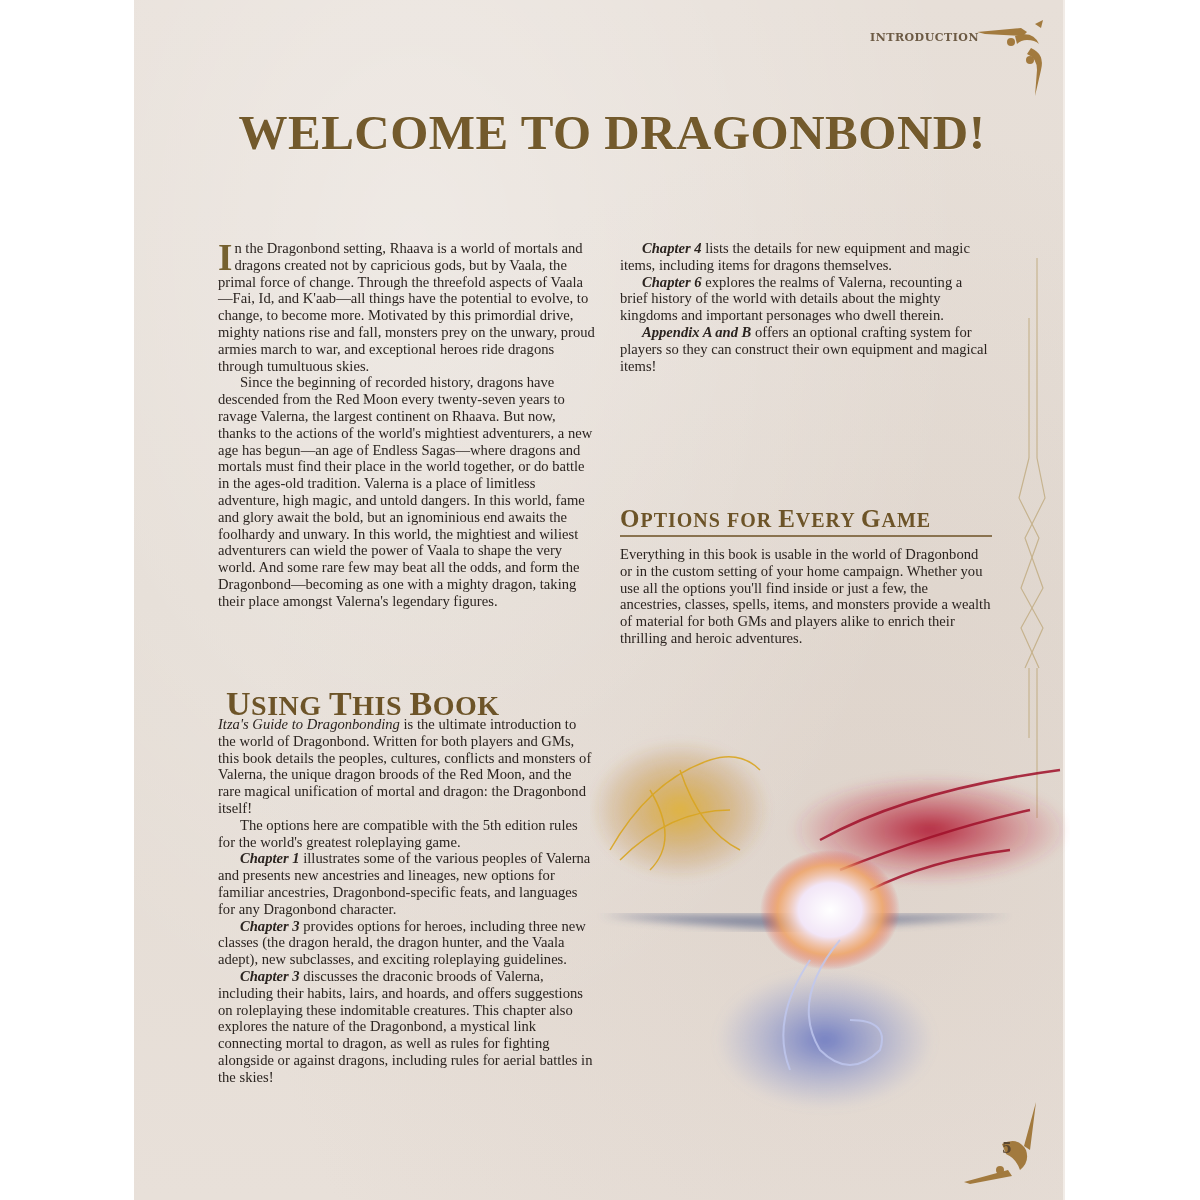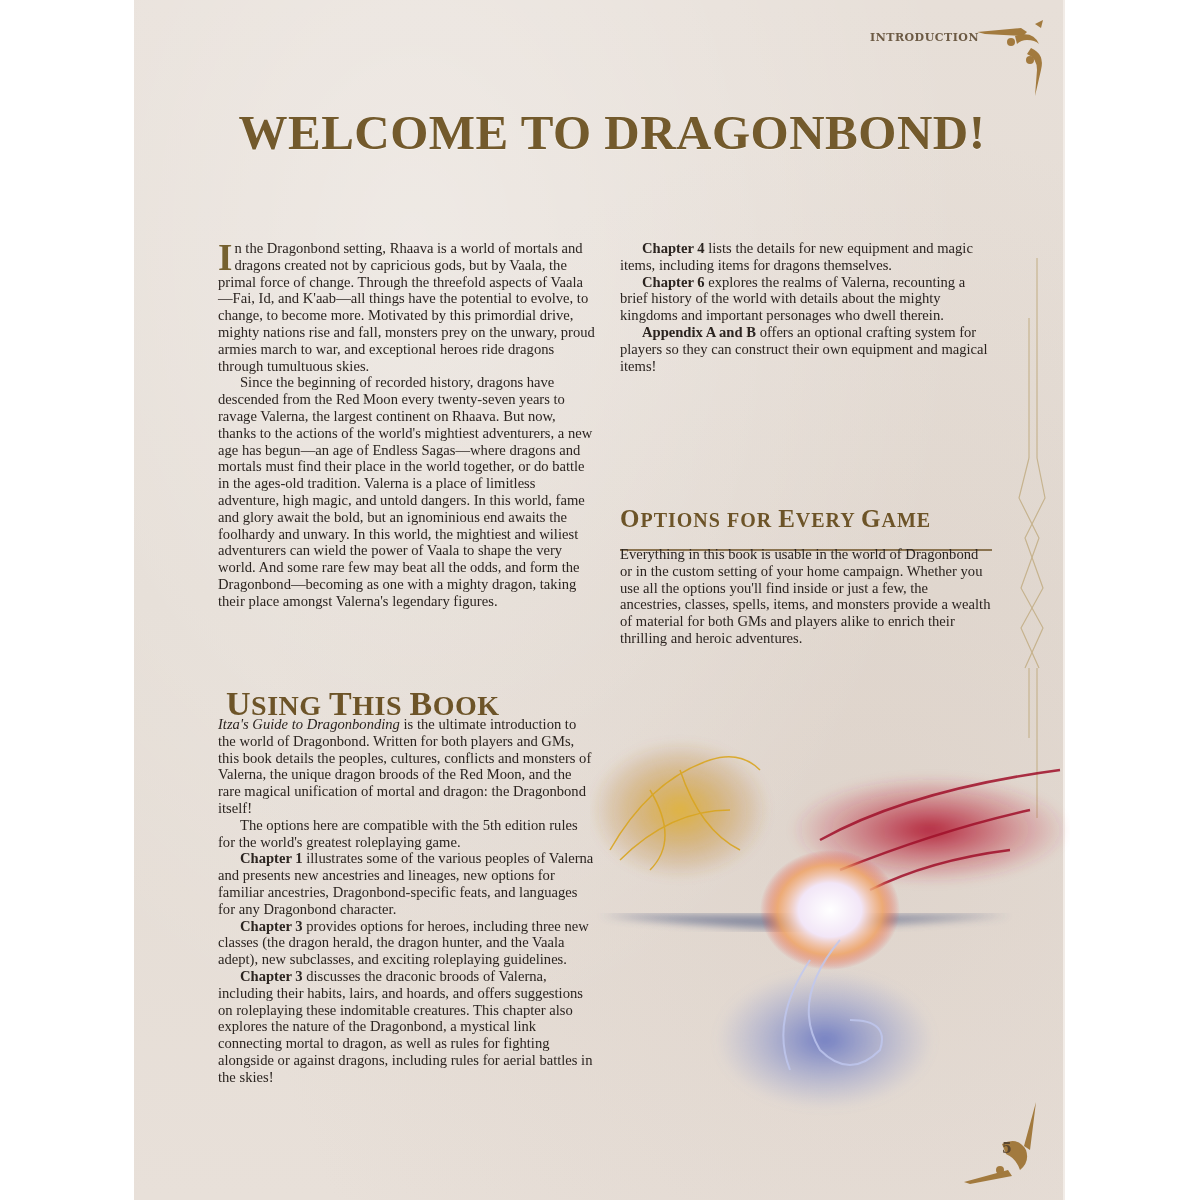--- a/index.html
+++ b/index.html
@@ -42,26 +42,26 @@
   .h2-left {
     position: absolute; left: 217px; top: 676px; margin: 9px;
     font-family: "Liberation Serif", serif; font-weight: bold; color: #6d5428;
     font-size: 28px; font-variant: small-caps; letter-spacing: 0.5px;
   }
   .h2-left .big { font-size: 34px; }
   .left-using { top: 716px; }
   .h2-right {
     position: absolute; left: 620px; top: 505px; width: 372px; margin: 0;
     font-family: "Liberation Serif", serif; color: #6d5428; font-size: 20px;
-    font-variant: small-caps; letter-spacing: 1px; padding-bottom: 16px;
+    font-variant: small-caps; letter-spacing: 1px; padding-bottom: 2px;
     border-bottom: 2px solid #8a7350;
   }
   .h2-right .big { font-size: 25px; }
   .right-options { top: 546px; }
-  .b { font-weight: bold; }
+  .b { font-weight: bold; font-style: italic; }
   .i { font-style: italic; }
   .art { position: absolute; left: 590px; top: 700px; width: 480px; height: 440px; }
   .side-ornament { position: absolute; left: 1015px; top: 258px; width: 40px; height: 560px; }
 </style>
 </head>
 <body>
 
 <div class="page"></div>
 
 <div class="running-head">INTRODUCTION</div>

